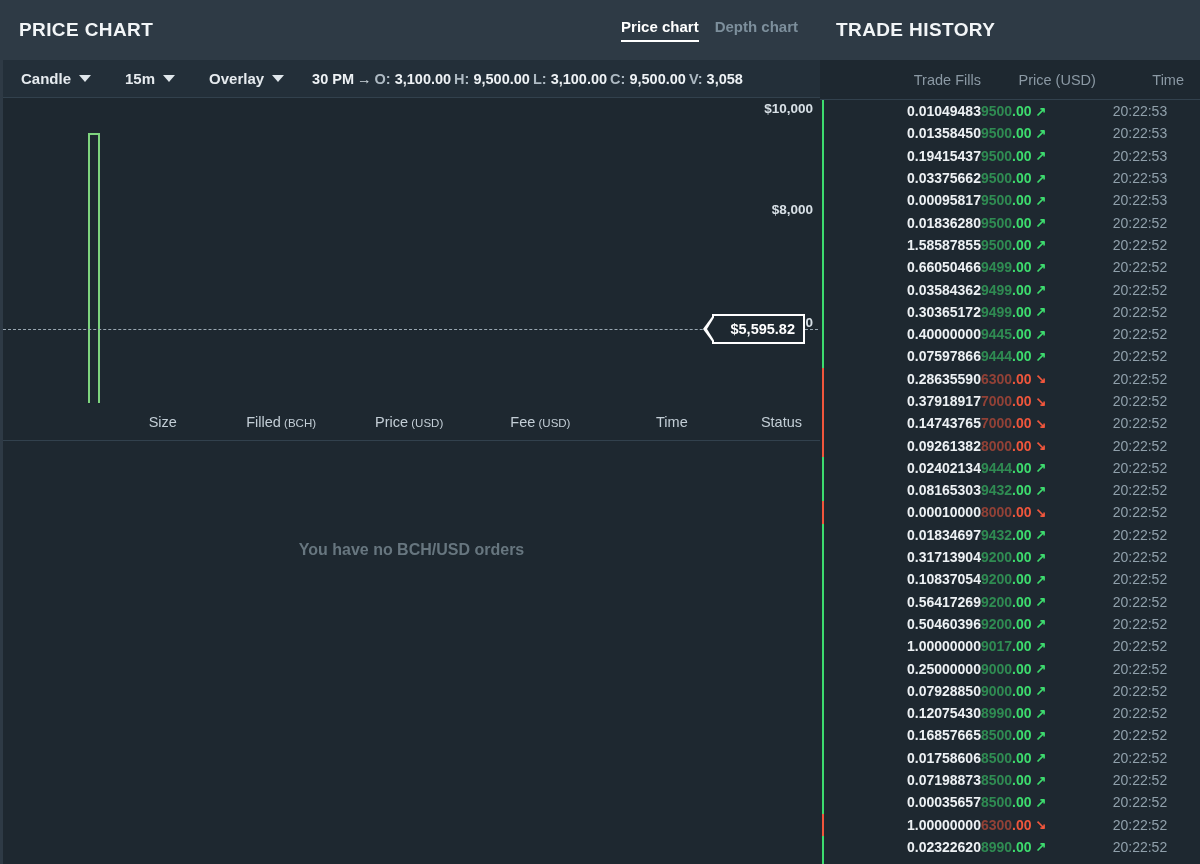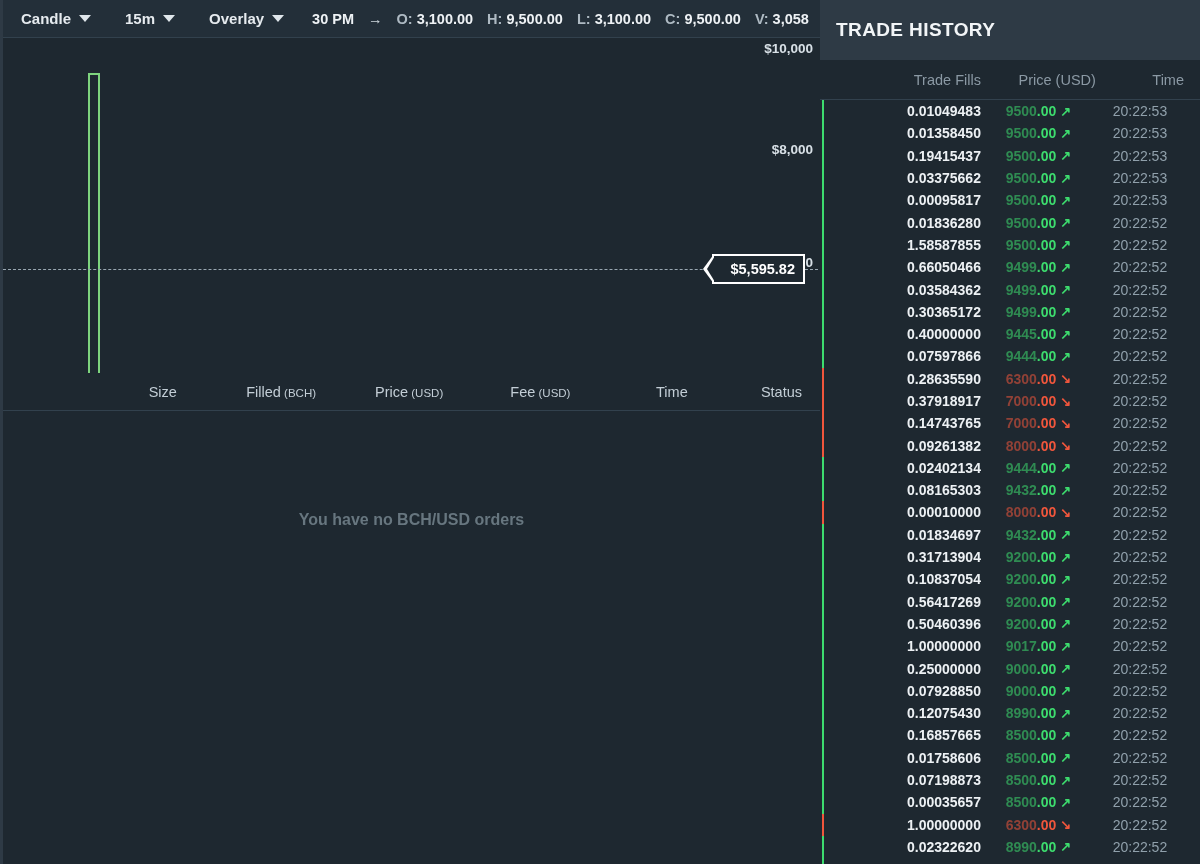--- a/index.html
+++ b/index.html
@@ -65,21 +65,21 @@
     margin-right: 34px;
   }
   .caret {
     width: 0; height: 0;
     border-left: 6px solid transparent;
     border-right: 6px solid transparent;
     border-top: 7px solid #dfe6eb;
     display: inline-block;
   }
   .ohlc {
-    display: flex; align-items: center; gap: 14px;
+    display: flex; align-items: center; gap: 3px;
     font-size: 14.5px; font-weight: bold; color: #eef2f5;
     margin-left: -6px;
   }
   .ohlc .sep { color: #cfd8de; }
   .ohlc .lbl { color: #aebac3; font-weight: bold; }
 
   
   .chart-body {
     position: relative; flex: 1 1 auto;
     background: #1e2830;
@@ -188,36 +188,43 @@
     position: absolute; left: 2px; top: 0;
     width: 2px; height: 100%;
   }
   .t-size {
     font-size: 14px; font-weight: bold; color: #edf1f4;
     text-align: right; white-space: nowrap;
   }
   .t-price {
     font-size: 14px; font-weight: bold;
     text-align: right; white-space: nowrap;
-    display: flex; justify-content: center; align-items: center; gap: 4px;
+    display: flex; justify-content: flex-start; align-items: center; gap: 4px;
   }
   .t-price .int { opacity: 0.55; }
   .t-price .arw { font-size: 13px; }
   .t-time {
     font-size: 14px; color: #90a0ab;
     text-align: center; white-space: nowrap;
   }
 </style>
 </head>
 <body>
 
 <div class="app">
 
   <div class="left-col">
 
+    <div class="panel-header">
+      <div class="panel-title">PRICE CHART</div>
+      <div class="header-tabs">
+        <div class="htab active">Price chart</div>
+        <div class="htab">Depth chart</div>
+      </div>
+    </div>
 
     <div class="chart-toolbar">
       <div class="tb-select">
         <span>Candle</span>
         <span class="caret"></span>
       </div>
       <div class="tb-select">
         <span>15m</span>
         <span class="caret"></span>
       </div>

